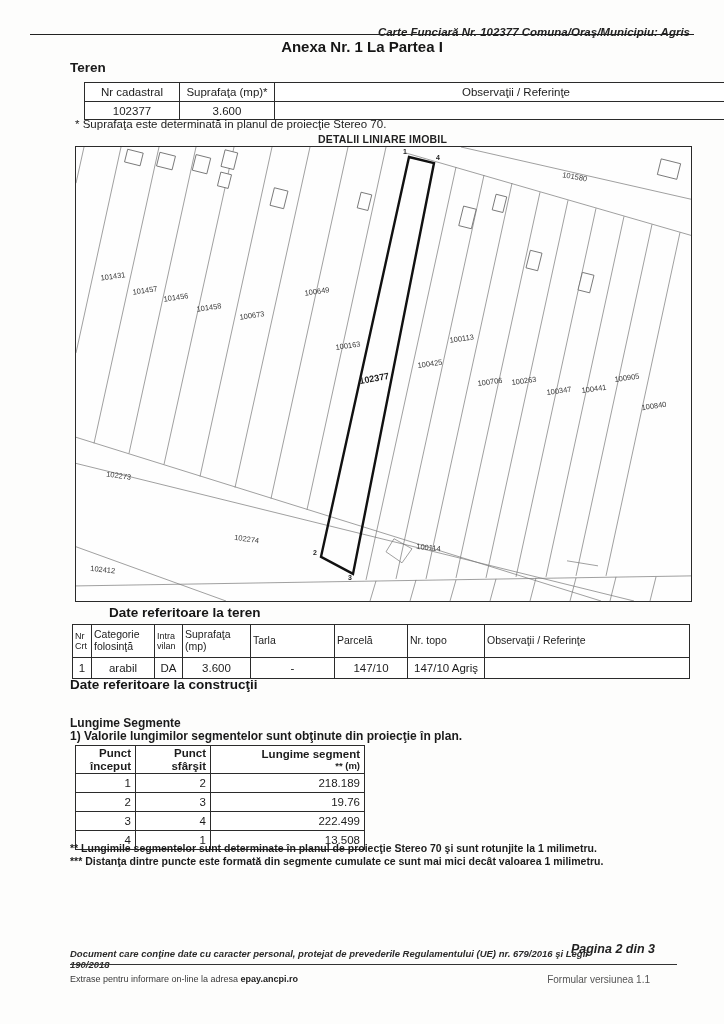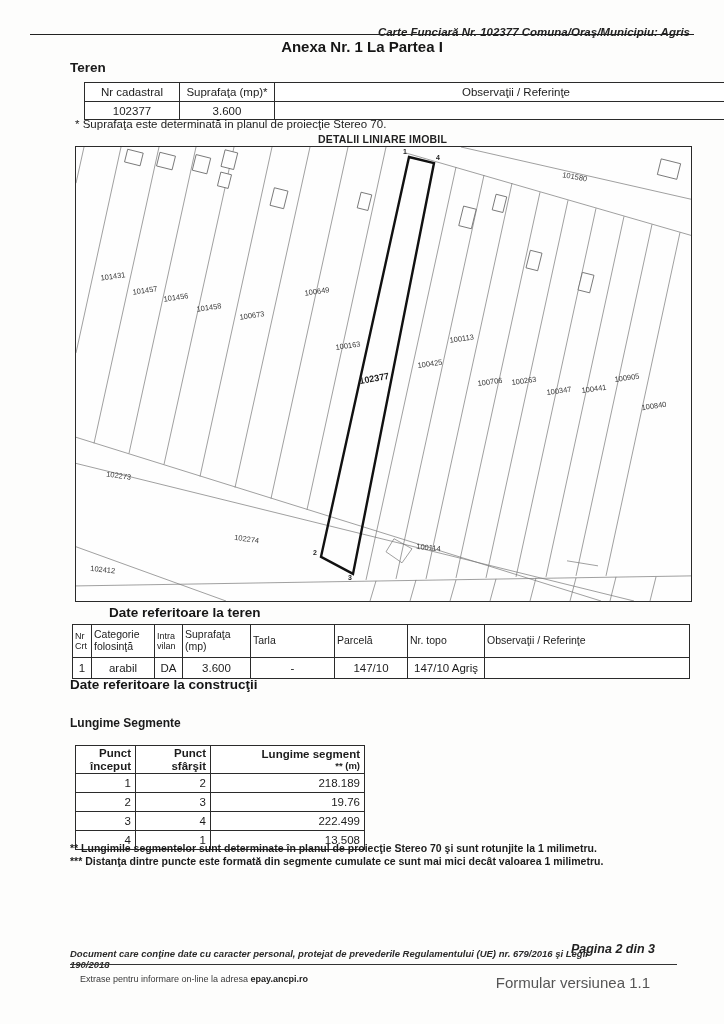--- a/index.html
+++ b/index.html
@@ -46,23 +46,23 @@
   .t3 th{font-size:11.5px;font-weight:700;text-align:right;line-height:1.1;padding:1px 4px;height:25px;}
   .t3 th .sub{font-size:9.5px;font-weight:700;}
   .t3 td{font-size:11.5px;height:18px;text-align:right;padding:0 4px;}
   .fn{left:70px;font-size:10.5px;font-weight:700;color:#1c1c1c;}
   .fn2{top:842px;} .fn3{top:855px;}
 
   
   .ft-l1{top:948px;left:70px;width:520px;font-size:9.5px;font-style:italic;font-weight:600;color:#2a2a2a;}
   .ft-page{top:942px;right:69px;font-size:12.5px;font-style:italic;font-weight:600;color:#222;}
   .ft-rule{top:964px;left:70px;right:47px;border-top:1.5px solid #333;height:0;}
-  .ft-l2{top:974px;left:80px;font-size:9px;color:#3a3a3a;}
+  .ft-l2{top:974px;left:70px;font-size:9px;color:#3a3a3a;}
   .ft-l2 b{color:#222;}
-  .ft-ver{top:974px;right:74px;font-size:15px;color:#555;}
+  .ft-ver{top:974px;right:74px;font-size:10px;color:#555;}
 </style>
 </head>
 <body>
 
 <div class="page">
 
   <div class="abs hdr-ref">Carte Funciară Nr. 102377 Comuna/Oraş/Municipiu: Agris</div>
   <div class="abs hdr-rule"></div>
   <div class="abs doc-title">Anexa Nr. 1 La Partea I</div>
 
@@ -229,20 +229,21 @@
         <td>147/10</td>
         <td>147/10 Agriş</td>
         <td></td>
       </tr>
     </tbody>
   </table>
 
   <div class="abs h-sec h-constr">Date referitoare la construcţii</div>
 
   <div class="abs h-seg">Lungime Segmente</div>
+  <div class="abs seg-note">1) Valorile lungimilor segmentelor sunt obţinute din proiecţie în plan.</div>
 
   <table class="abs t3">
     <colgroup>
         <col style="width:60px">
         <col style="width:75px">
         <col>
       </colgroup>
     <thead>
       <tr>
         <th>

